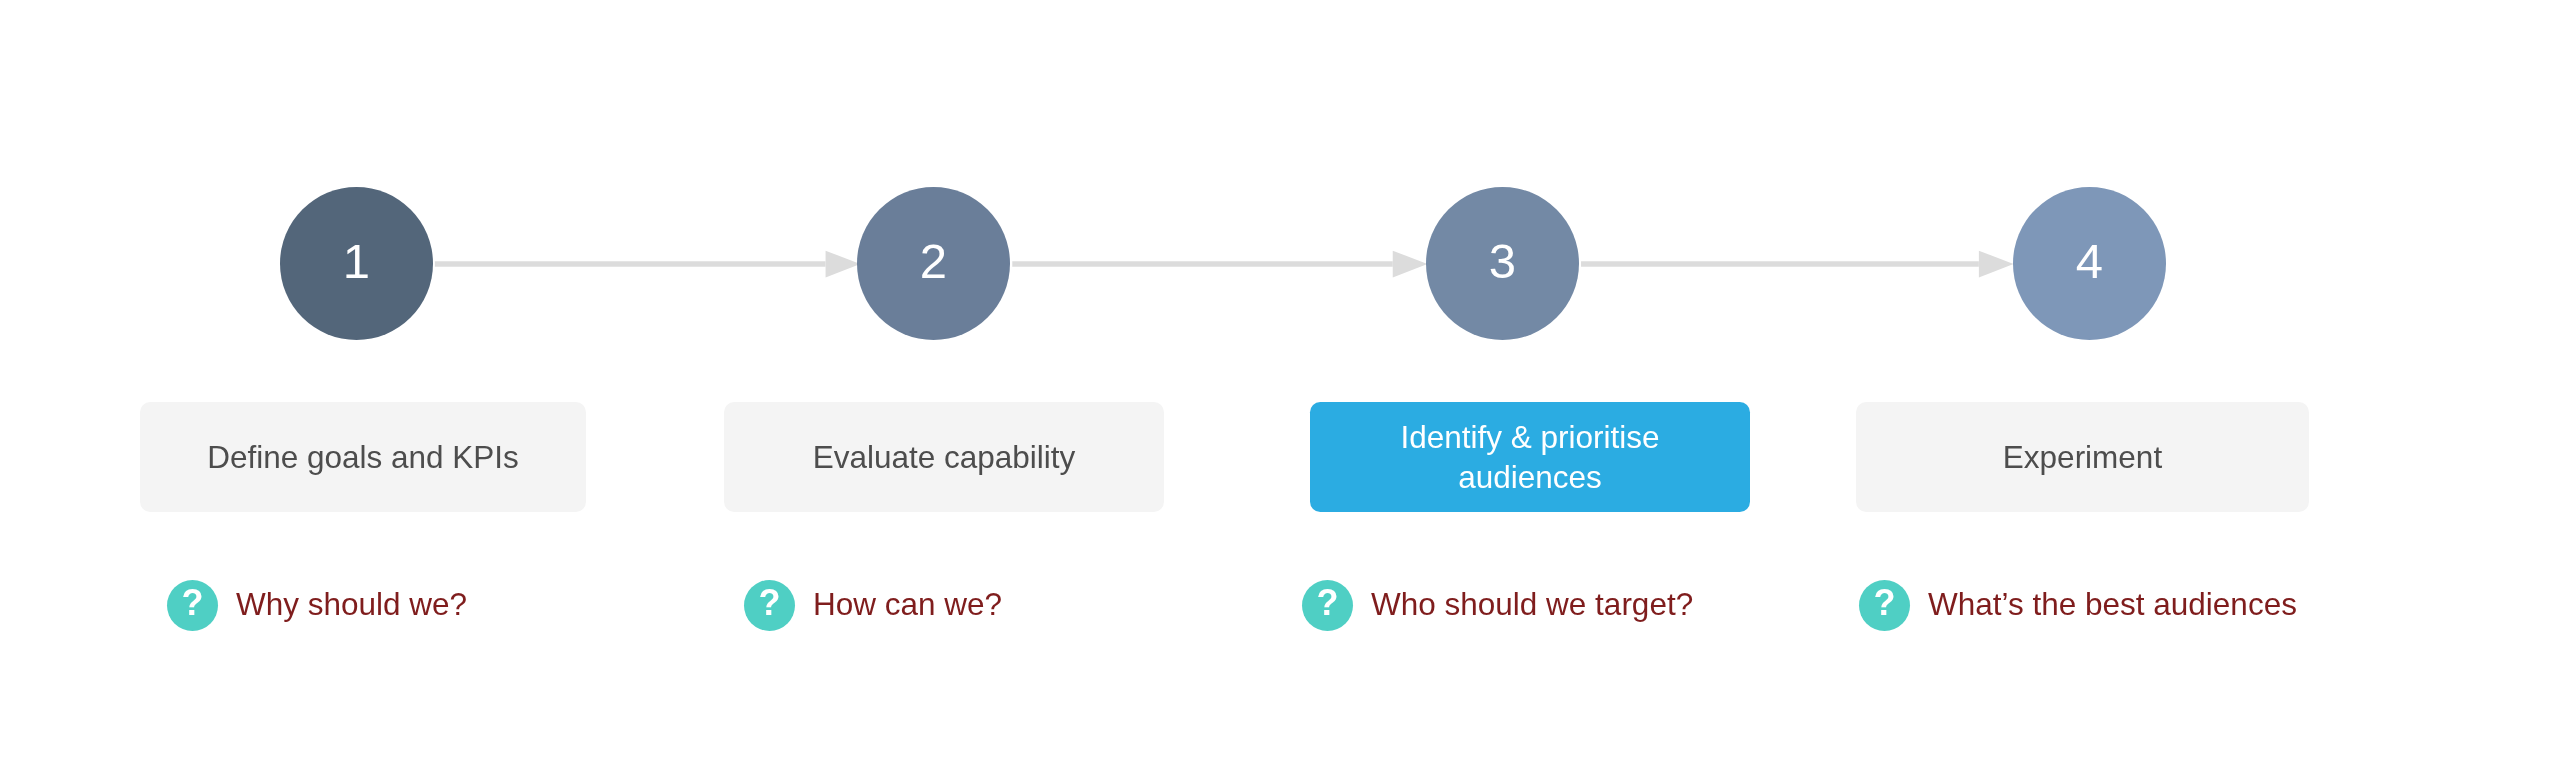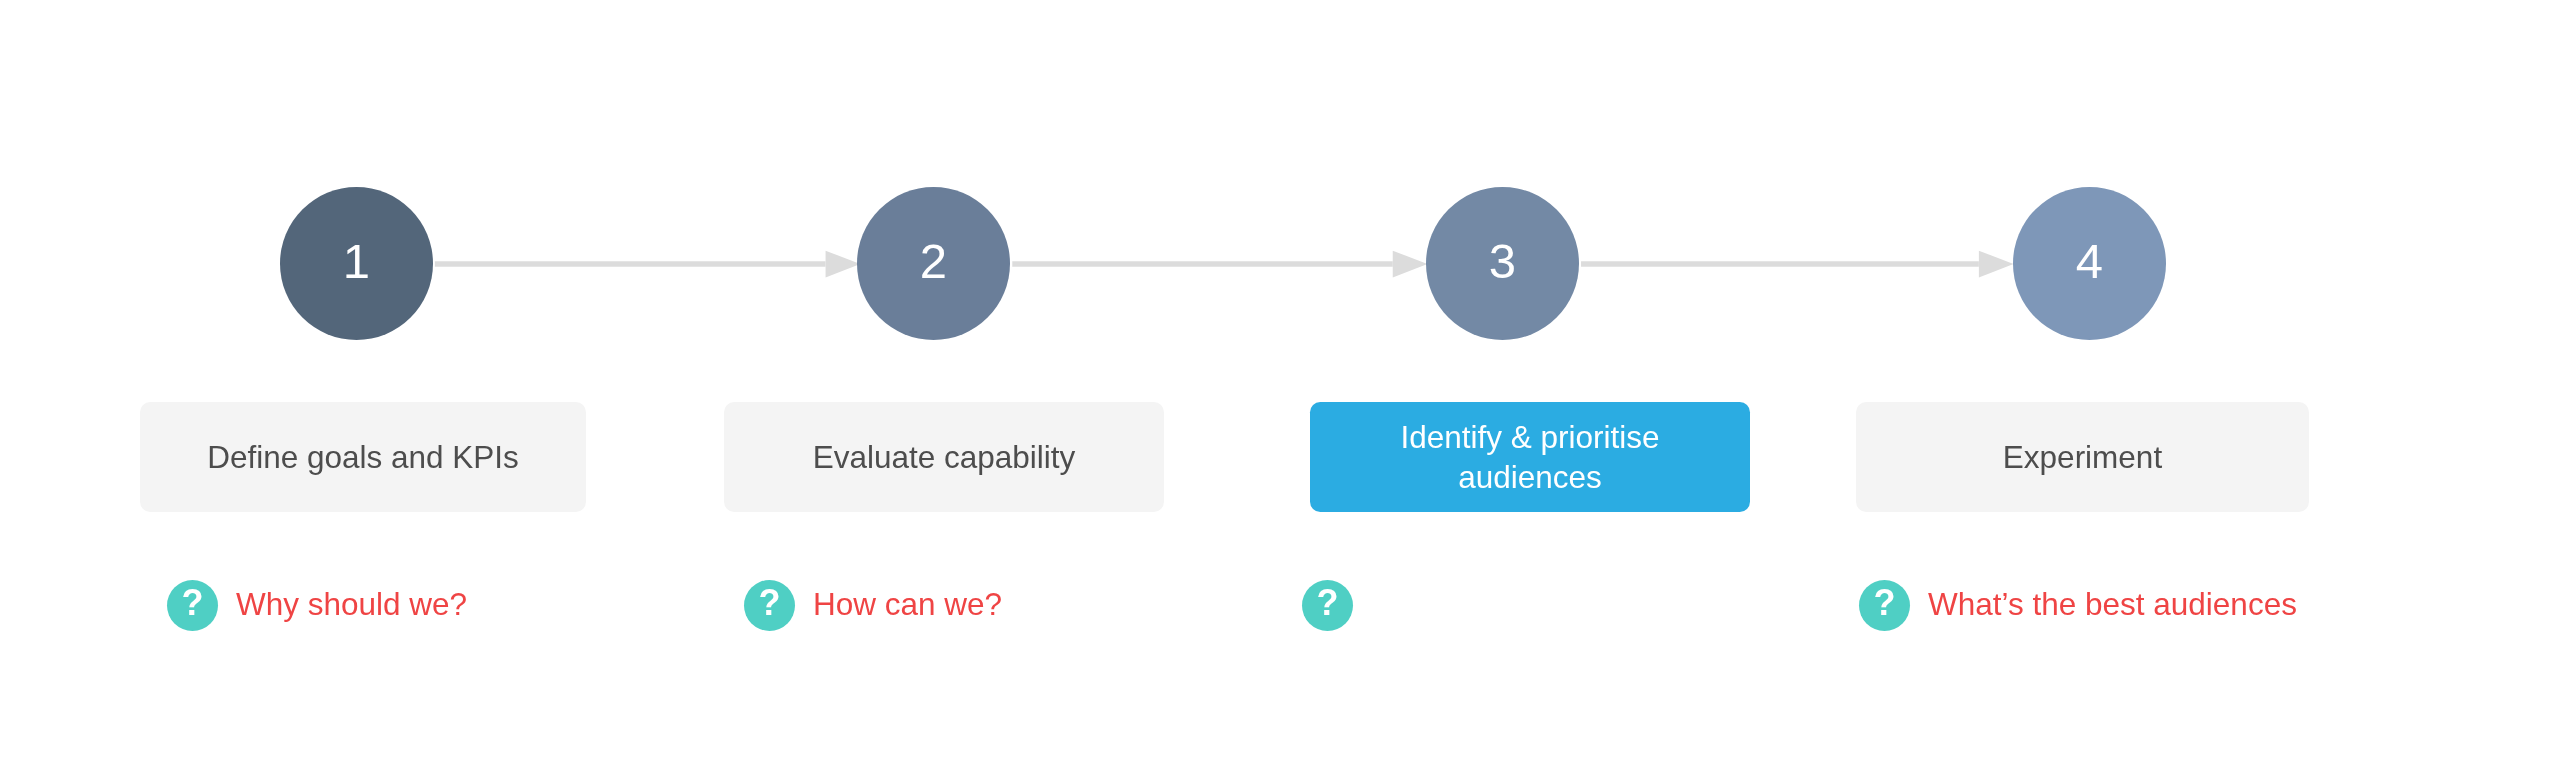--- a/index.html
+++ b/index.html
@@ -141,21 +141,21 @@
     font-size: 36px;
     font-weight: 700;
     line-height: 1;
     font-family: "Liberation Sans", sans-serif;
     transform: translateY(-1.6px);
   }
 
   .question-text {
     font-size: 31.5px;
     line-height: 1.2;
-    color: #ef4444;
+    color: #7f1d1d;
     font-family: "Liberation Sans", sans-serif;
     font-weight: 400;
     white-space: nowrap;
   }
 </style>
 </head>
 <body>
 
 <div id="stage">
 
@@ -211,20 +211,21 @@
         <span class="step-number">3</span>
       </div>
       <div class="step-label is-active" style="background: rgb(43, 172, 226);">
         <span class="step-label-text">Identify &amp; prioritise
 audiences</span>
       </div>
       <div class="step-question">
         <span class="help-icon" style="background: rgb(79, 207, 196);">
           <span class="help-glyph">?</span>
         </span>
+        <span class="question-text">Who should we target?</span>
       </div>
     </div>
 
     <div class="step-col" data-col="3">
       <div class="step-circle" style="background: rgb(126, 151, 184);">
         <span class="step-number">4</span>
       </div>
       <div class="step-label is-plain">
         <span class="step-label-text">Experiment</span>
       </div>

